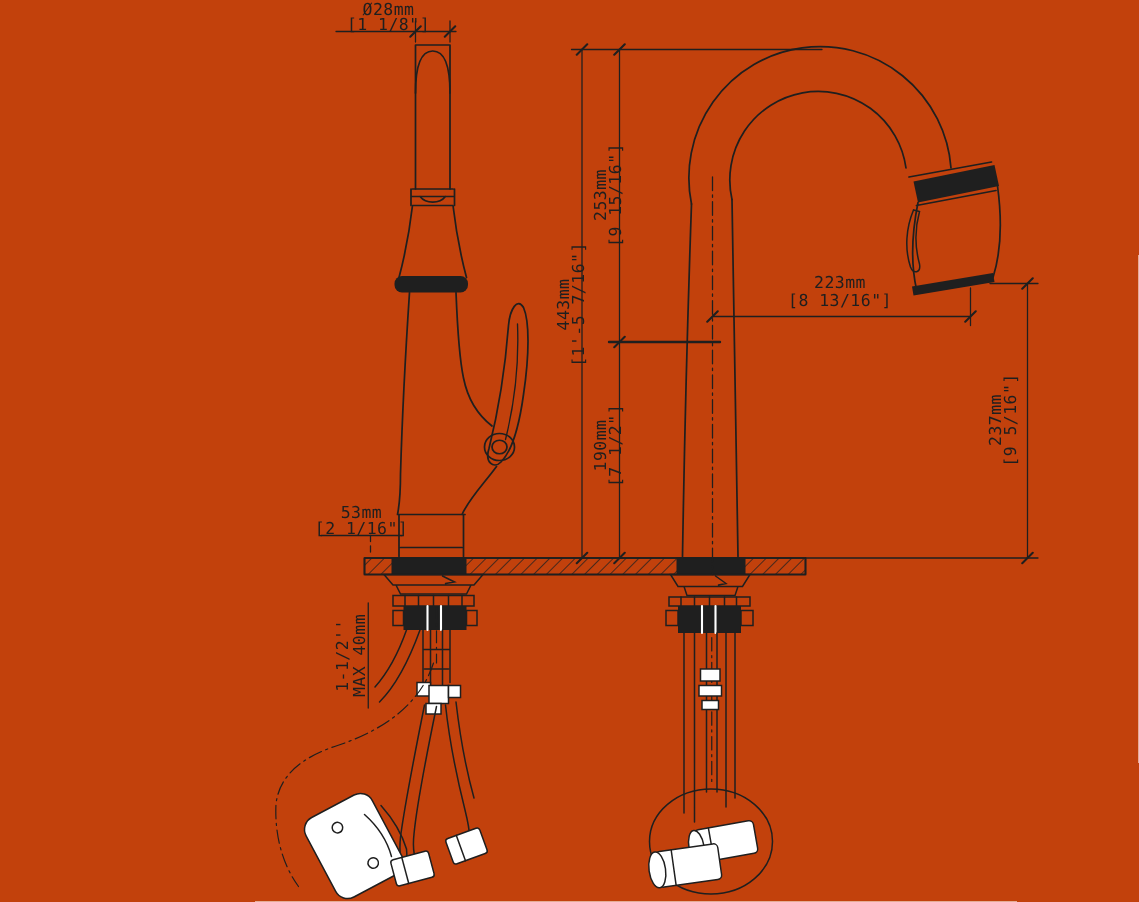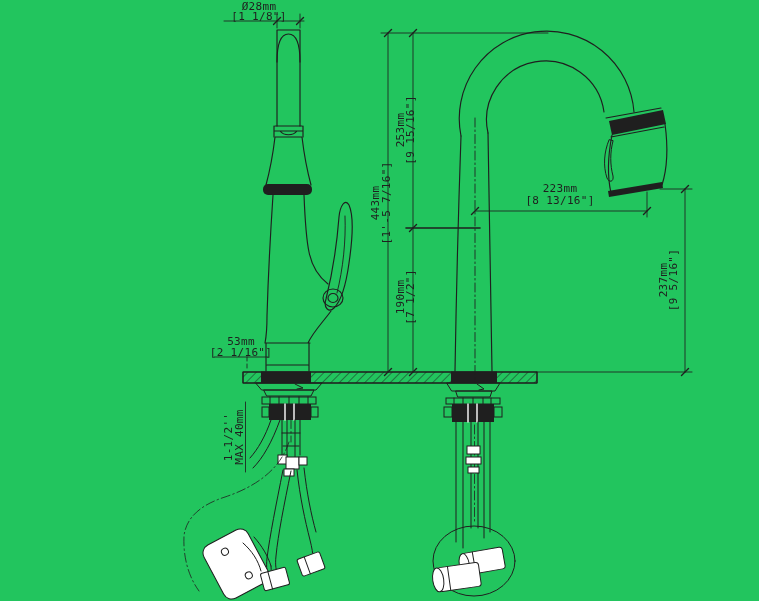--- a/index.html
+++ b/index.html
@@ -1,16 +1,16 @@
 <!DOCTYPE html>
 <html><head>
 <meta charset="utf-8">
 <style>
   html,body{margin:0;padding:0;background:#ffffff;}
-  .stage{position:relative;width:759px;height:601px;background:#22c55e;overflow:hidden;}
+  .stage{position:relative;width:759px;height:601px;background:#c2410c;overflow:hidden;}
   svg{display:block;}
   text{font-family:"DejaVu Sans Mono",monospace;font-size:11px;fill:#1f1f1f;letter-spacing:0.3px;}
 </style>
 </head>
 <body>
 
 <div class="stage">
 <svg width="759" height="601" viewBox="0 0 759 601">
   <defs>
     <pattern id="hatch" patternUnits="userSpaceOnUse" width="6" height="6" patternTransform="rotate(45)">

